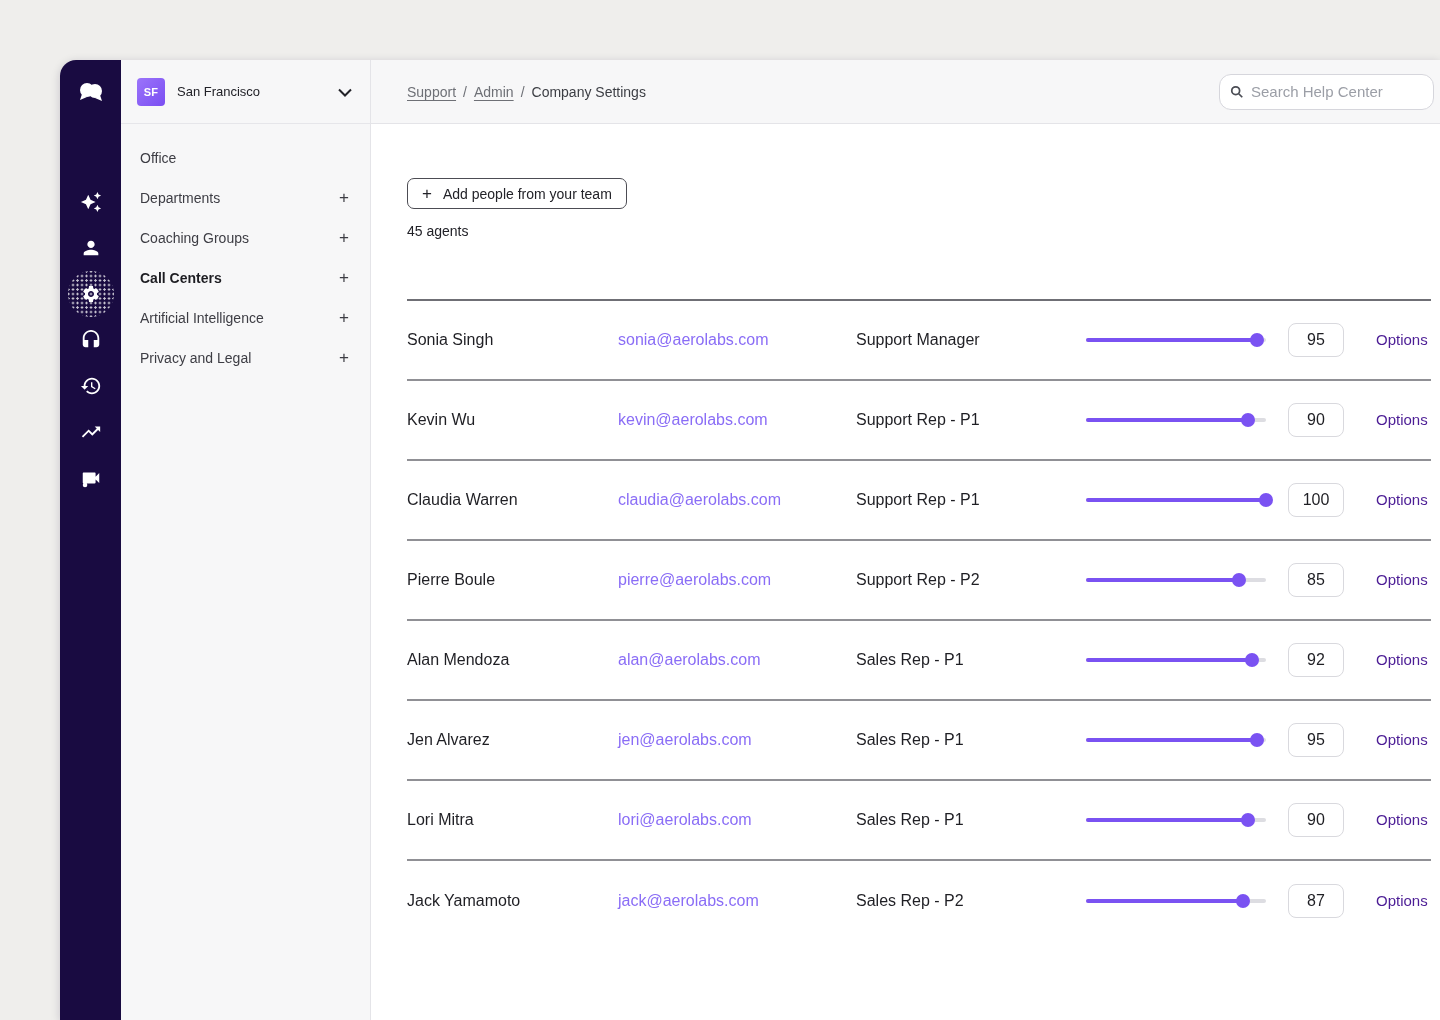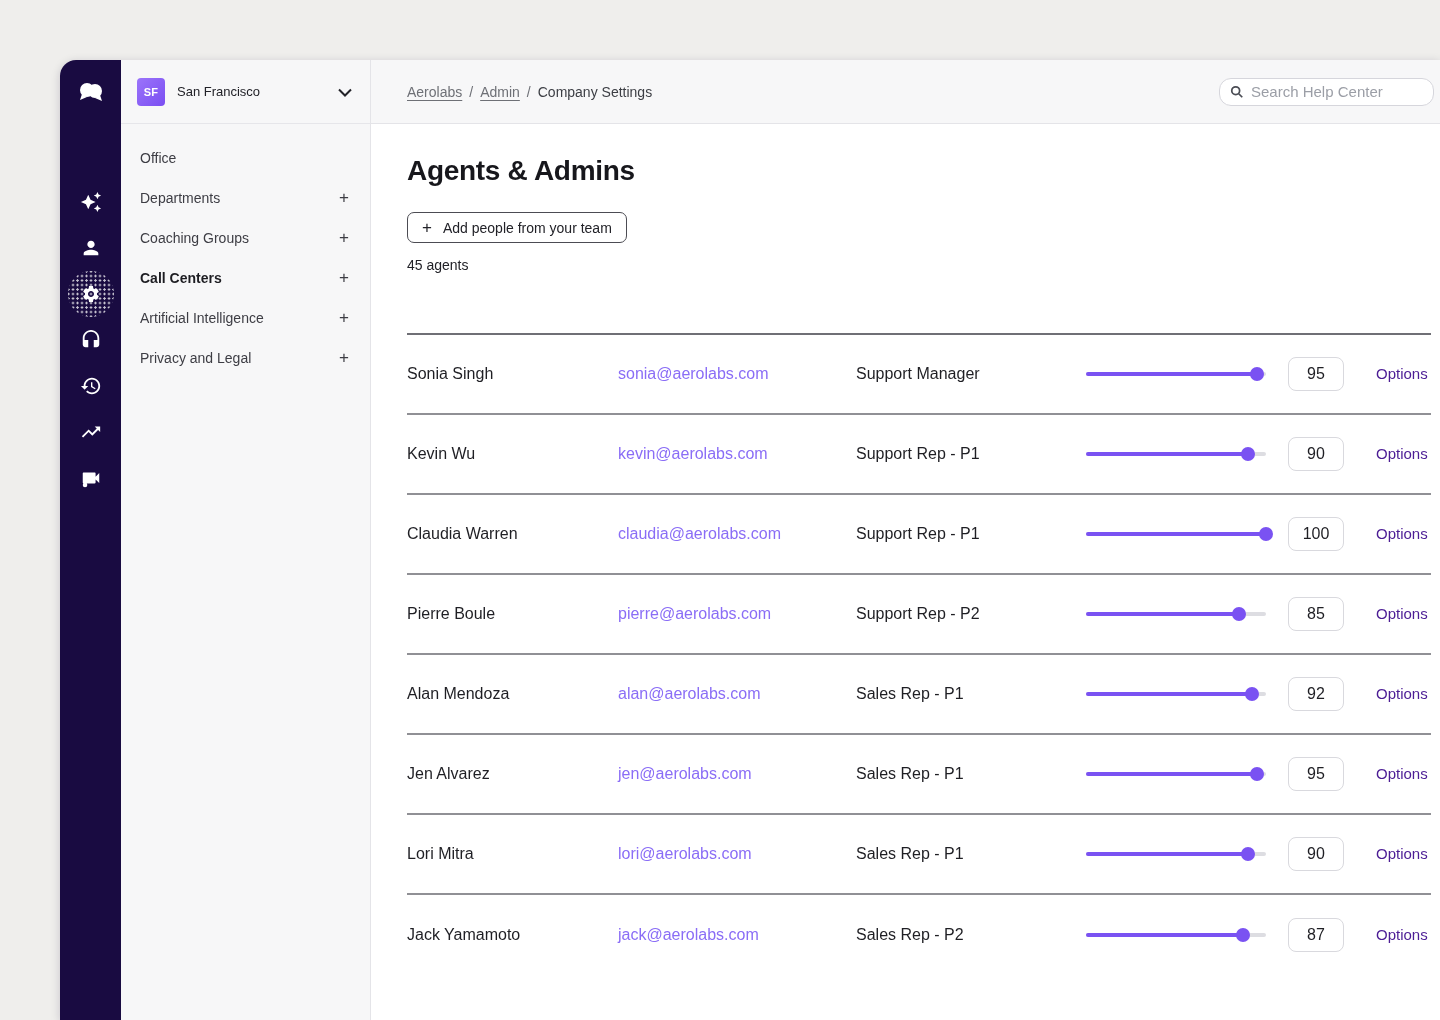--- a/index.html
+++ b/index.html
@@ -59,21 +59,21 @@
   .main { flex:1; display:flex; flex-direction:column; background:#fff; overflow:hidden; }
   .topbar {
     height:64px; flex:0 0 64px; background:#f7f7f8; border-bottom:1px solid #e4e4e8;
     display:flex; align-items:center; padding:0 6px 0 36px;
   }
   .breadcrumb { flex:1; font-size:14px; color:#6e7076; display:flex; gap:7px; align-items:center; }
   .crumb-link { color:#6e7076; text-decoration:underline; text-underline-offset:3px; cursor:pointer; }
   .crumb-sep { color:#6e7076; }
   .crumb-current { color:#3c3e44; }
   .searchbox {
-    width:215px; height:28px; background:#fff; border:1px solid #d6d6dc; border-radius:12px;
+    width:215px; height:36px; background:#fff; border:1px solid #d6d6dc; border-radius:12px;
     display:flex; align-items:center; padding:0 10px; gap:7px;
   }
   .searchbox svg { width:14px; height:14px; stroke:#4b4d55; stroke-width:2; fill:none; flex:0 0 14px; }
   .searchbox input {
     border:none; outline:none; background:transparent; font-size:15px; width:100%;
     font-family:"Liberation Sans", sans-serif; color:#26262b;
   }
   .searchbox input::placeholder { color:#9b9ea6; }
 
   .content { padding:30px 10px 0 36px; flex:1; overflow:hidden; }
@@ -208,37 +208,36 @@
   <div class="side-item">
     <span class="label">Privacy and Legal</span>
     <span class="plus">+</span>
   </div>
 </div>
   </aside>
 
   <section class="main">
     <header class="topbar">
       <div class="breadcrumb">
-        <span class="crumb-link">Aerolabs</span>
+        <span class="crumb-link">Support</span>
         <span class="crumb-sep">/</span>
         <span class="crumb-link">Admin</span>
         <span class="crumb-sep">/</span>
         <span class="crumb-current">Company Settings</span>
       </div>
       <div class="searchbox">
         <svg viewBox="0 0 16 16">
             <circle cx="6.5" cy="6.5" r="4.5"></circle>
             <line x1="10" y1="10" x2="14" y2="14"></line>
           </svg>
         <input type="text" placeholder="Search Help Center" style="">
       </div>
     </header>
 
     <div class="content">
-      <h1 class="page-title">Agents &amp; Admins</h1>
       <button class="add-btn">
         <span class="plus-glyph">+</span>
         <span>Add people from your team</span>
       </button>
       <div class="agent-count">45 agents</div>
 
       <div class="table">
         <div class="head-divider"></div>
         <div id="table-body">
   <div class="trow">

